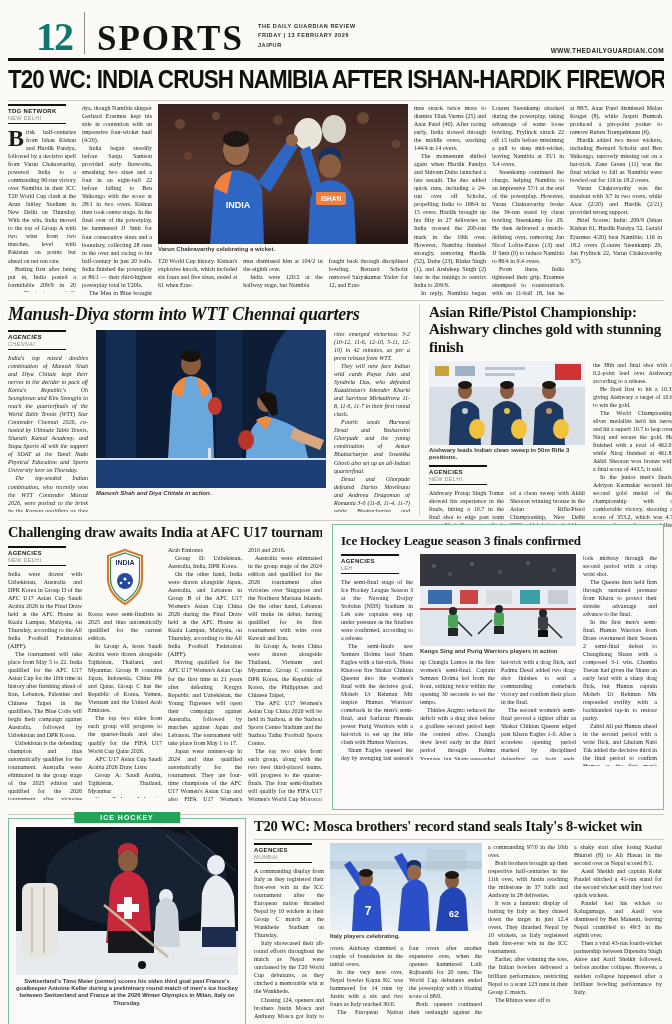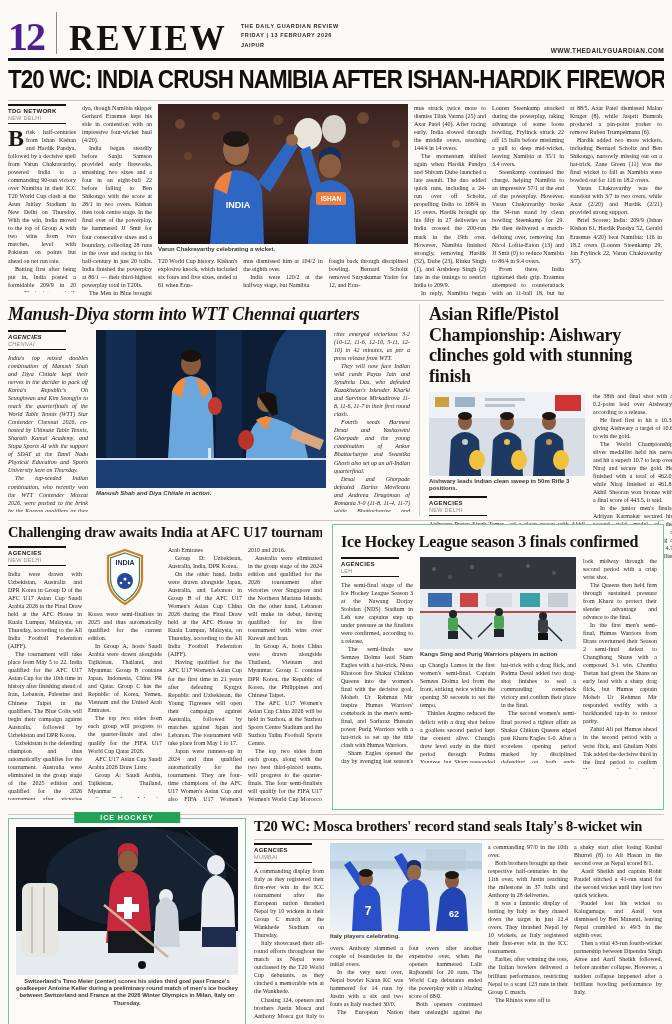--- a/index.html
+++ b/index.html
@@ -4,21 +4,21 @@
 <style>
   * { box-sizing: border-box; margin: 0; padding: 0; }
   html,body { background:#e8e6e2; }
   .page {
     width:672px; height:1024px; margin:0 auto; background:#fbfaf7;
     padding:8px 8px 6px; font-family:"Liberation Serif", serif; color:#1c1b19;
     position:relative; overflow:hidden;
   }
   
   .masthead { display:flex; align-items:flex-end; height:46px; position:relative; }
-  .pagenum { font-size:40px; font-weight:bold; color:#4c1d95; line-height:.85; letter-spacing:-2px; }
+  .pagenum { font-size:40px; font-weight:bold; color:#0f766e; line-height:.85; letter-spacing:-2px;margin-left:28px; }
   .mast-vrule { width:1px; height:42px; background:#8d8a85; margin:0 12px; }
   .section-title { font-size:35px; font-weight:bold; letter-spacing:2px; line-height:.85; color:#141311; }
   .pubinfo { font-family:"Liberation Sans", sans-serif; font-size:5.5px; font-weight:bold;
     letter-spacing:.6px; color:#2a2926; margin:0 0 4px 14px; line-height:1.7; text-transform:uppercase; }
   .website { position:absolute; right:0; bottom:0; font-family:"Liberation Sans", sans-serif;
     font-size:6.5px; font-weight:bold; letter-spacing:.4px; color:#2a2926; }
   .thickrule { height:3px; background:#141311; margin:4px 0 3px; }
   .hairline { border-top:1px solid #cfc8bf; margin:4px 0 3px; }
   
   .lead-headline { height:32px; overflow:hidden; margin:2px 0 3px; }
@@ -49,21 +49,21 @@
   .wtt { width:402px;font-style:italic; }
   .wtt-grid { display:grid; grid-template-columns:80px 230px 76px; column-gap:8px; height:182px; }
   .shooting { width:254px; border-left:1px solid #d5cfc7; padding-left:9px; margin-left:9px; }
   .shoot-grid { display:grid; grid-template-columns:156px 80px; column-gap:8px; height:174px; }
   .minigrid2 { display:grid; grid-template-columns:repeat(2,1fr); column-gap:6px; }
   
   .band3 { display:flex; height:286px; }
   .afc { width:314px; }
   .afc-grid { display:grid; grid-template-columns:repeat(4,74px); column-gap:6px; height:256px; }
   .icebox { width:332px; margin-left:10px; border:1.5px solid #7cc2a1; padding:7px 8px; background:#fcfbf9; }
-  .icebox h3 { font-size:16px; line-height:1.05; margin:2px 0 6px; }
+  .icebox h3 { font-size:13px; line-height:1.05; margin:2px 0 6px; }
   .ice-grid { display:grid; grid-template-columns:72px 156px 74px; column-gap:7px; height:212px; }
   
   .band4 { display:flex; height:208px; }
   .photobox { width:238px; border:1.5px solid #7cc2a1; padding:8px 7px 4px; position:relative; background:#fcfbf9; }
   .phototag { position:absolute; top:-7px; left:50%; transform:translateX(-50%);
     background:#23a258; color:#fff; font-family:"Liberation Sans", sans-serif; font-weight:bold;
     font-size:7px; letter-spacing:1px; padding:2px 26px; }
   .photobox .caption { text-align:center; font-size:5.8px; margin-top:3px; }
   .mosca { width:410px; margin-left:8px; }
   .mosca h3 { font-size:14.5px; margin:0 0 4px; }
@@ -71,21 +71,21 @@
   svg text { font-family:"Liberation Sans", sans-serif; font-weight:bold; }
 </style>
 </head>
 <body>
 
 <div class="page">
 
   <header class="masthead">
     <div class="pagenum">12</div>
     <div class="mast-vrule"></div>
-    <div class="section-title">REVIEW</div>
+    <div class="section-title">SPORTS</div>
     <div class="pubinfo">
       <div>THE DAILY GUARDIAN REVIEW</div>
       <div>FRIDAY | 13 FEBRUARY 2026</div>
       <div>JAIPUR</div>
     </div>
     <div class="website">WWW.THEDAILYGUARDIAN.COM</div>
   </header>
   <div class="thickrule"></div>
 
   <h2 class="lead-headline"><span>T20 WC: INDIA CRUSH NAMIBIA AFTER ISHAN-HARDIK FIREWORKS</span></h2>
@@ -216,21 +216,21 @@
         <div class="col body-text">
             <p>rites emerged victorious 3-2 (10-12, 11-6, 12-10, 5-11, 12-10) in 42 minutes, as per a press release from WTT.</p>
             <p>They will now face Indian wild cards Payas Jain and Syndrela Das, who defeated Kazakhstan's Iskender Kharki and Sarvinoz Mirkadirova 11-8, 11-6, 11-7 in their first round clash.</p>
             <p>Fourth seeds Harmeet Desai and Yashaswini Ghorpade and the young combination of Ankur Bhattacharjee and Swastika Ghosh also set up an all-Indian quarterfinal.</p>
             <p>Desai and Ghorpade defeated Darius Movileanu and Andreea Dragoman of Romania 3-0 (11-8, 11-4, 11-7) while Bhattacharjee and Ghosh beat another Korean combination of Park Gyuhyeon and Kim Nayeong 3-2 (11-9, 3-11, 11-8, 6-11, 11-9).</p>
           </div>
       </div>
     </div>
 
     <div class="shooting">
-      <h3 class="sec-headline" style="font-size:18px; line-height:1.15; margin:0 0 5px;">Asian Rifle/Pistol Championship: Aishwary clinches gold with stunning finish</h3>
+      <h3 class="sec-headline" style="font-size:15px; line-height:1.15; margin:0 0 5px;">Asian Rifle/Pistol Championship: Aishwary clinches gold with stunning finish</h3>
       <div class="shoot-grid">
         <div class="col">
           <svg class="photo" width="156" height="84" viewBox="0 0 156 84" preserveAspectRatio="none">
             <rect width="156" height="84" fill="#d8dee6"></rect>
             <rect width="156" height="26" fill="#eef1f5"></rect>
             <rect x="6" y="5" width="14" height="10" fill="#c9a23a"></rect>
             <rect x="26" y="5" width="20" height="10" fill="#9fb3c6"></rect>
             <rect x="126" y="3" width="26" height="16" fill="#cf3333"></rect>
             <rect x="56" y="6" width="40" height="3" fill="#b9c4cf"></rect>
             <rect x="56" y="12" width="30" height="3" fill="#b9c4cf"></rect>

